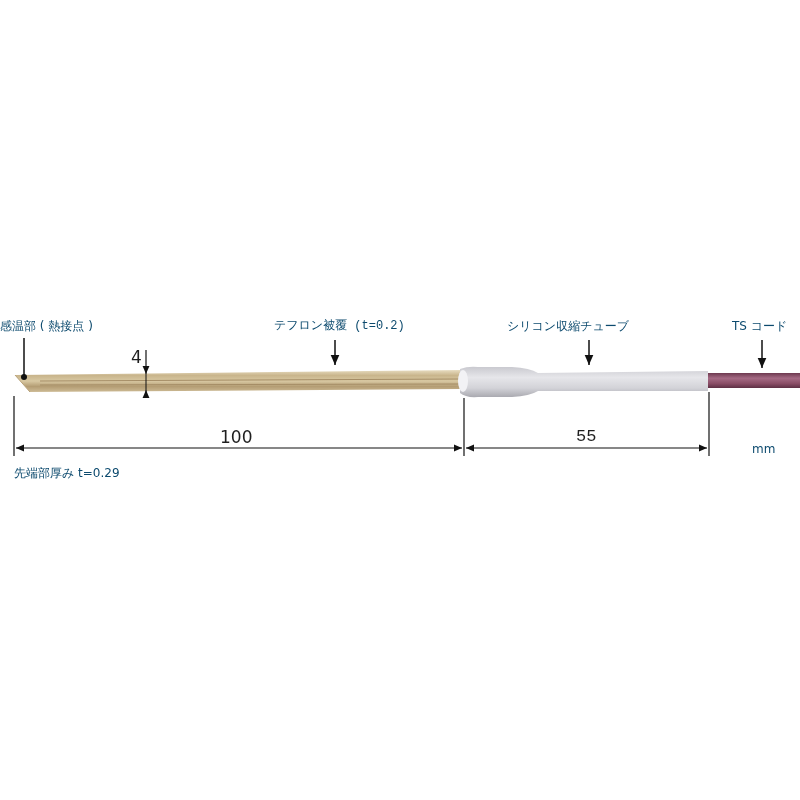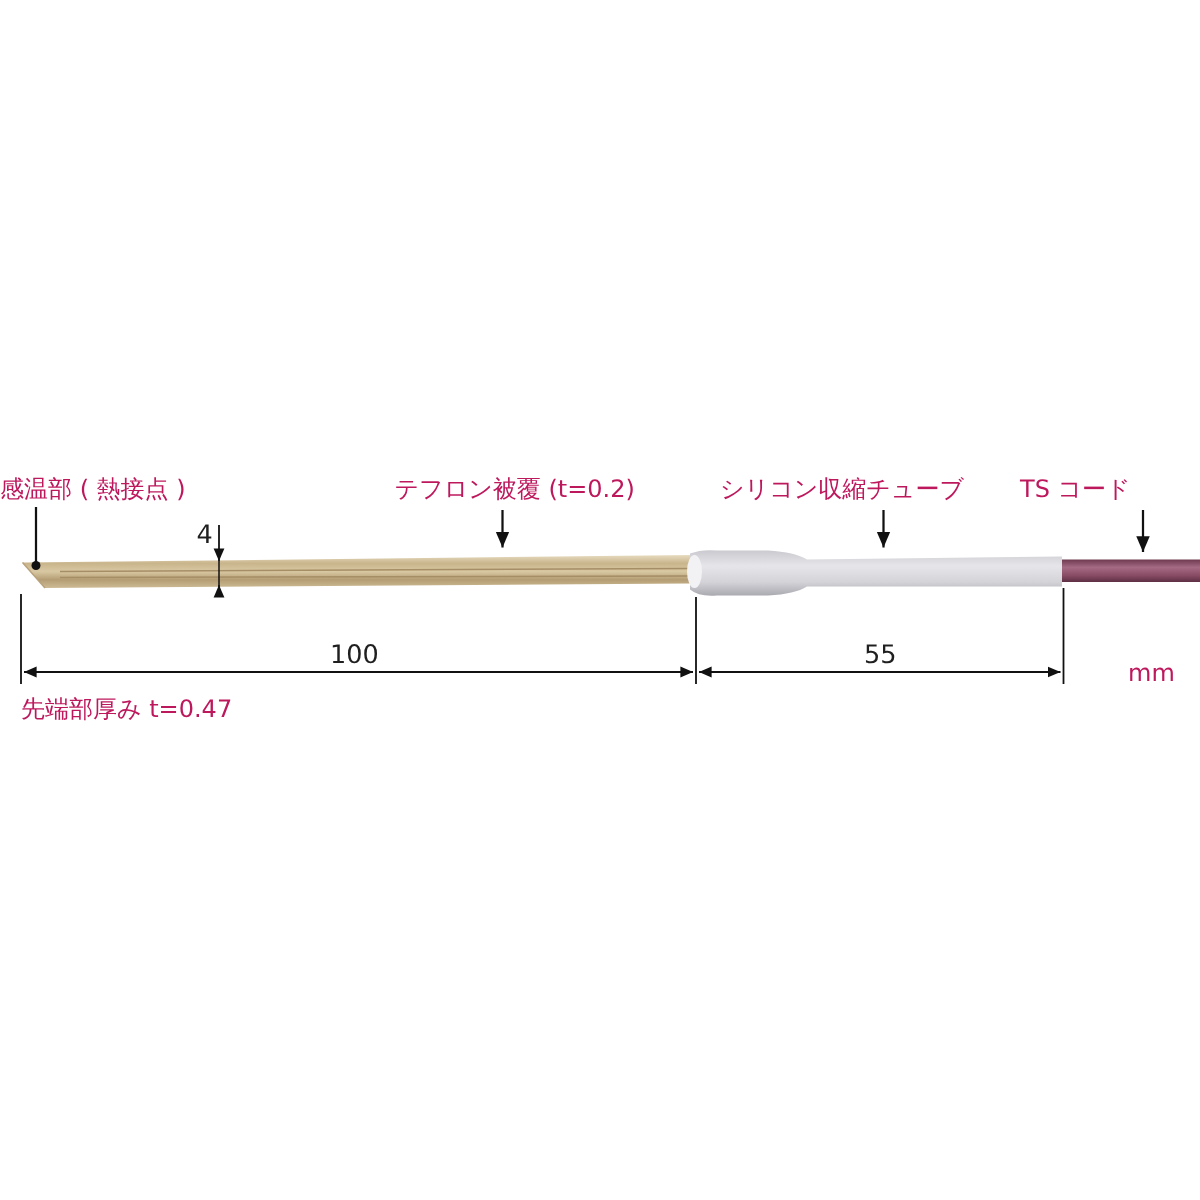--- a/index.html
+++ b/index.html
@@ -1,18 +1,18 @@
 <!DOCTYPE html>
 <html><head>
   <meta charset="utf-8">
   <style>
     html, body { margin: 0; padding: 0; background: #ffffff; }
     body { width: 800px; height: 800px; position: relative; overflow: hidden;
            font-family: "DejaVu Sans", "Liberation Sans", sans-serif; color: #1a1a1a; }
-    .lbl { position: absolute; font-size: 16px; line-height: 18px; white-space: nowrap; color: #be185d; }
+    .lbl { position: absolute; font-size: 12px; line-height: 18px; white-space: nowrap; color: #0c4a6e; }
     .dim { position: absolute; font-size: 17px; line-height: 18px; color: #1f1f1f; }
     svg.diagram { position: absolute; left: 0; top: 0; }
   </style>
 </head>
 <body>
 
 <svg class="diagram" width="800" height="800" viewBox="0 0 800 800">
   <defs>
     <linearGradient id="probeGrad" x1="0" y1="0" x2="0" y2="1">
       <stop offset="0" stop-color="#e7dcc0"></stop>
@@ -70,20 +70,20 @@
 
   <line x1="14" y1="396" x2="14" y2="456" stroke="#111" stroke-width="1.2"></line>
   <line x1="464" y1="398" x2="464" y2="456" stroke="#111" stroke-width="1.2"></line>
   <line x1="709" y1="392" x2="709" y2="456" stroke="#111" stroke-width="1.2"></line>
 
   <line x1="16" y1="448" x2="462" y2="448" stroke="#111" stroke-width="1.2" marker-start="url(#arrowStart)" marker-end="url(#arrowEnd)"></line>
   <line x1="466" y1="448" x2="707" y2="448" stroke="#111" stroke-width="1.2" marker-start="url(#arrowStart)" marker-end="url(#arrowEnd)"></line>
 </svg>
 
 <div class="lbl" style="left:0px; top:317px;">感温部 ( 熱接点 )</div>
-<div class="lbl" style="left:263px; top:317px;">テフロン被覆 (t=0.2)</div>
-<div class="lbl" style="left:480px; top:317px;">シリコン収縮チューブ</div>
-<div class="lbl" style="left:680px; top:317px;">TS コード</div>
+<div class="lbl" style="left:274px; top:317px;font-family:Liberation Mono, monospace;">テフロン被覆 (t=0.2)</div>
+<div class="lbl" style="left:507px; top:317px;">シリコン収縮チューブ</div>
+<div class="lbl" style="left:732px; top:317px;">TS コード</div>
 <div class="dim" style="left:131px; top:348px;">4</div>
 <div class="dim" style="left:220px; top:428px;">100</div>
-<div class="dim" style="left:576px; top:428px;">55</div>
-<div class="lbl" style="left:14px; top:464px;">先端部厚み t=0.47</div>
+<div class="dim" style="left:576px; top:428px;font-family:Liberation Mono, monospace;">55</div>
+<div class="lbl" style="left:14px; top:464px;">先端部厚み t=0.29</div>
 <div class="lbl" style="left:752px; top:440px;">mm</div>
 
 </body></html>

